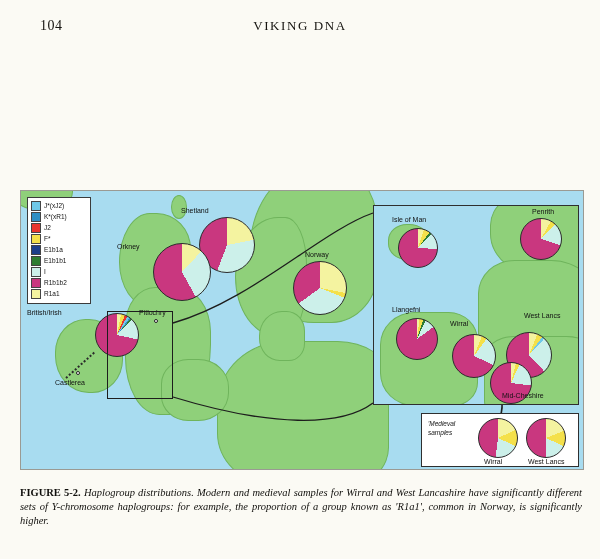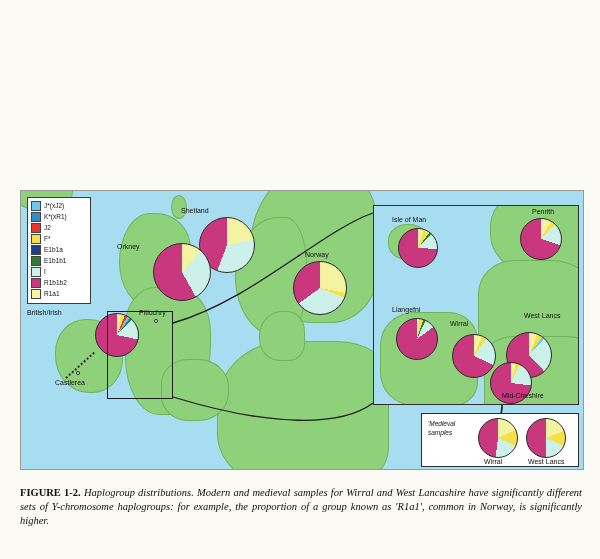--- a/index.html
+++ b/index.html
@@ -186,20 +186,24 @@
   }
   .caption i {
     font-style: italic;
   }
 </style>
 </head>
 <body>
 
 <div class="page">
 
+  <div class="running-head">
+    <div class="folio">104</div>
+    <div class="book-title">VIKING DNA</div>
+  </div>
 
   <div class="figure">
     <div class="sea"></div>
 
     <div class="land" style="left:228px; top:-20px; width:128px; height:150px; border-radius:48% 30% 40% 55% / 60% 45% 40% 50%;"></div>
     <div class="land" style="left:214px; top:26px; width:70px; height:118px; border-radius:60% 30% 30% 60% / 50% 40% 50% 50%;"></div>
     <div class="land" style="left:196px; top:150px; width:170px; height:140px; border-radius:40% 30% 20% 30% / 45% 25% 25% 35%;"></div>
     <div class="land" style="left:238px; top:120px; width:44px; height:48px; border-radius:50% 40% 35% 45%;"></div>
 
     <div class="land" style="left:98px; top:22px; width:70px; height:92px; border-radius:45% 50% 30% 45% / 55% 40% 40% 50%;"></div>
@@ -377,16 +381,16 @@
            background: conic-gradient(from 0deg,
              #f4f3a0 0deg 68deg,
              #f4e04a 68deg 115deg,
              #ccf0ea 115deg 180deg,
              #c9377f 180deg 360deg);"></div>
       <div class="map-label" style="left:106px; top:44px;">West Lancs</div>
     </div>
   </div>
 
   <div class="caption">
-    <b>FIGURE 1-2.</b><i> Haplogroup distributions. Modern and medieval samples for Wirral and West Lancashire have significantly different sets of Y-chromosome haplogroups: for example, the proportion of a group known as 'R1a1', common in Norway, is significantly higher.</i>
+    <b>FIGURE 5-2.</b><i> Haplogroup distributions. Modern and medieval samples for Wirral and West Lancashire have significantly different sets of Y-chromosome haplogroups: for example, the proportion of a group known as 'R1a1', common in Norway, is significantly higher.</i>
   </div>
 
 </div>
 
 </body></html>

